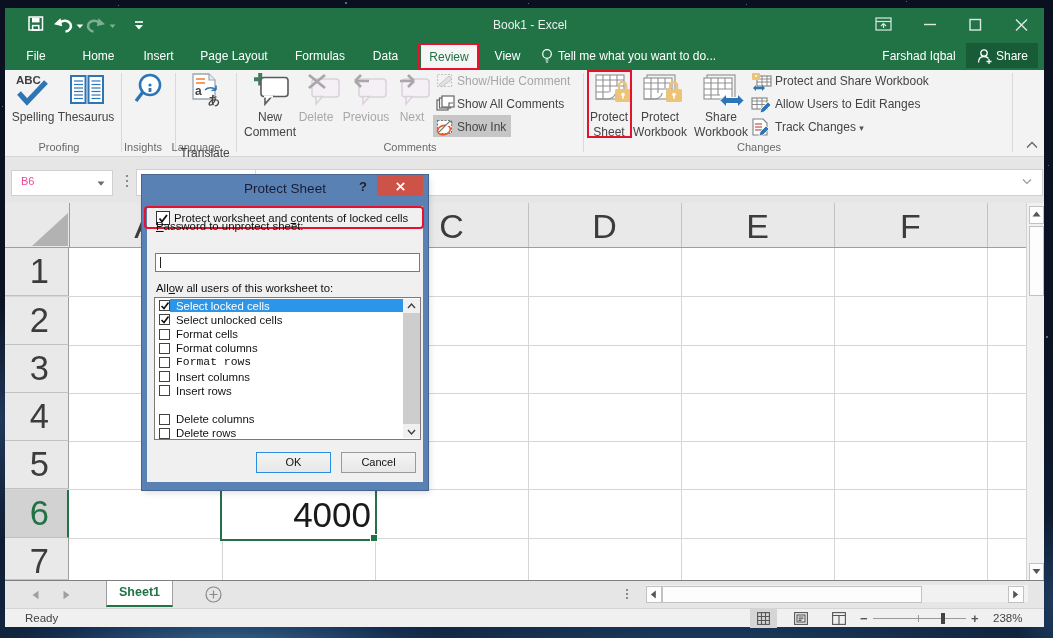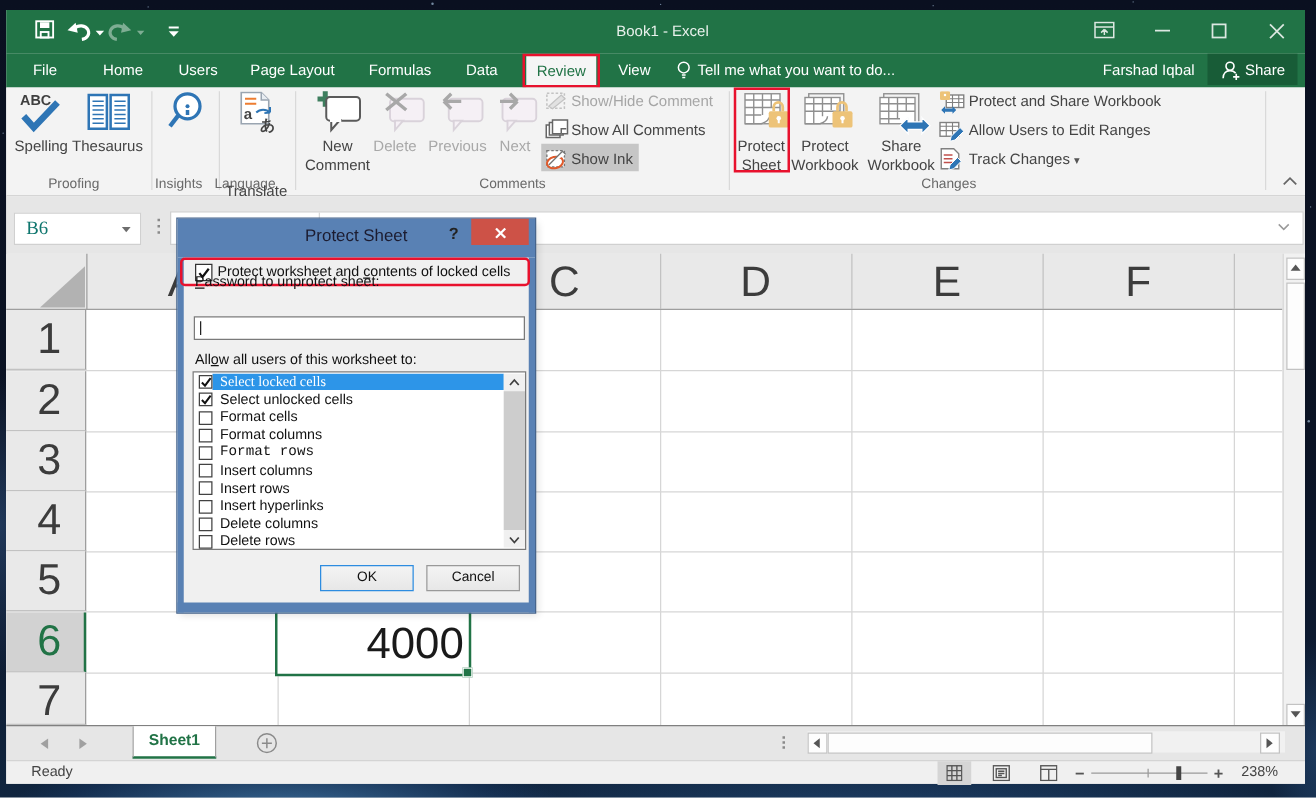--- a/index.html
+++ b/index.html
@@ -86,21 +86,21 @@
         <path d="M8.5 11 v-4.5 M8.5 6.5 l-2.6 2.6 M8.5 6.5 l2.6 2.6"></path>
         <line x1="49" y1="7.5" x2="61" y2="7.5" stroke-width="1.4"></line>
         <rect x="95" y="2.5" width="10.5" height="10.5" stroke-width="1.4"></rect>
         <path d="M141 2.5 l11 11 M152 2.5 l-11 11" stroke-width="1.4"></path>
       </g>
     </svg>
   </div>
   <div class="tabrow">
     <div class="tab" style="left:5px;width:52px;">File</div>
     <div class="tab" style="left:67px;width:53px;">Home</div>
-    <div class="tab" style="left:130px;width:47px;">Users</div>
+    <div class="tab" style="left:130px;width:47px;">Insert</div>
     <div class="tab" style="left:187px;width:84px;">Page Layout</div>
     <div class="tab" style="left:281px;width:68px;">Formulas</div>
     <div class="tab" style="left:359px;width:43px;">Data</div>
     <div class="tab" style="left:416px;top:1px;width:56px;height:26px;line-height:26px;background:#f5f5f5;color:#217346;">Review</div>
     <div class="abs" style="left:413px;top:0px;width:58px;height:23px;border:2px solid #e8112d;"></div>
     <div class="tab" style="left:482px;width:41px;">View</div>
     <svg class="abs" style="left:535px;top:5px" width="14" height="17" viewBox="0 0 14 17">
       <g stroke="#fff" fill="none" stroke-width="1.2">
         <circle cx="7" cy="6" r="4.3"></circle>
         <path d="M5.5 12 h3 M5.8 14 h2.4"></path>
@@ -298,21 +298,21 @@
     </svg>
     <div class="srow" style="left:770px;top:4px;">Protect and Share Workbook</div>
     <div class="srow" style="left:770px;top:27px;">Allow Users to Edit Ranges</div>
     <div class="srow" style="left:770px;top:50px;">Track Changes <span style="font-size:9px;color:#555;">▾</span></div>
     <svg class="abs" style="left:1021px;top:71px" width="12" height="8" viewBox="0 0 12 8">
       <path d="M1 6.5 L6 1.5 L11 6.5" stroke="#666" stroke-width="1.4" fill="none"></path>
     </svg>
   </div>
   <div class="fbar">
     <div class="abs" style="left:6px;top:13px;width:100px;height:24px;background:#fff;border:1px solid #d0d0d0;">
-      <div class="abs" style="left:9px;top:4px;font-size:15px;color:#0f766e;font-family:Liberation Serif, serif;">B6</div>
+      <div class="abs" style="left:9px;top:4px;font-size:11px;color:#ec4899;">B6</div>
       <svg class="abs" style="left:84px;top:9px" width="10" height="7">
           <path d="M1.5 1.5 L8.5 1.5 L5 5.8 Z" fill="#6d6d6d"></path>
         </svg>
     </div>
     <div class="abs" style="left:121px;top:18px;width:2px;height:2px;background:#8a8a8a;box-shadow:0 5px 0 #8a8a8a,0 10px 0 #8a8a8a;"></div>
     <div class="abs" style="left:131px;top:12px;width:905px;height:25px;background:#fff;border:1px solid #d0d0d0;">
         <div class="abs" style="left:118px;top:0;width:1px;height:25px;background:#d8d8d8;"></div>
       </div>
     <svg class="abs" style="left:1017px;top:21px" width="10" height="7">
         <path d="M1 1.5 L5 5.5 L9 1.5" stroke="#9a9a9a" stroke-width="1.2" fill="none"></path>
@@ -431,21 +431,21 @@
         </svg>
     </div>
     <div class="abs dlgtext" style="left:32px;top:37px;">Protect worksheet and <u>c</u>ontents of locked cells</div>
     <div class="abs dlgtext" style="left:14px;top:45px;"><u>P</u>assword to unprotect sheet:</div>
     <div class="abs" style="left:13px;top:78px;width:265px;height:19px;background:#fff;border:1px solid #7a7a7a;box-sizing:border-box;">
       <div class="abs" style="left:4px;top:3px;width:1px;height:11px;background:#222;"></div>
     </div>
     <div class="abs dlgtext" style="left:14px;top:107px;">All<u>o</u>w all users of this worksheet to:</div>
     <div class="abs" style="left:12px;top:122px;width:267px;height:143px;background:#fff;border:1px solid #7a7a7a;box-sizing:border-box;">
       <div class="abs" style="left:15px;top:1px;width:233px;height:13px;background:#2d95e8;"></div>
-      <div class="lrow" style="top:0.5px;font-family:Liberation Serif, serif;">
+      <div class="lrow" style="top:0.5px;">
           <span class="lcb">
             <svg width="10" height="10" style="position:absolute;left:0px;top:0px">
               <path d="M1.5 5 L4 7.5 L8.5 1.5" stroke="#111" stroke-width="1.6" fill="none"></path>
             </svg>
           </span>
           <span class="ltx" style="color:#fff;">Select locked cells</span>
         </div>
       <div class="lrow" style="top:14.7px;">
           <span class="lcb">
             <svg width="10" height="10" style="position:absolute;left:0px;top:0px">
@@ -466,24 +466,20 @@
           <span class="lcb"></span>
           <span class="ltx">Format rows</span>
         </div>
       <div class="lrow" style="top:71.5px;">
           <span class="lcb"></span>
           <span class="ltx">Insert columns</span>
         </div>
       <div class="lrow" style="top:85.7px;">
           <span class="lcb"></span>
           <span class="ltx">Insert rows</span>
-        </div>
-      <div class="lrow" style="top:99.9px;">
-          <span class="lcb"></span>
-          <span class="ltx">Insert hyperlinks</span>
         </div>
       <div class="lrow" style="top:114.1px;">
           <span class="lcb"></span>
           <span class="ltx">Delete columns</span>
         </div>
       <div class="lrow" style="top:128.3px;">
           <span class="lcb"></span>
           <span class="ltx">Delete rows</span>
         </div>
 

